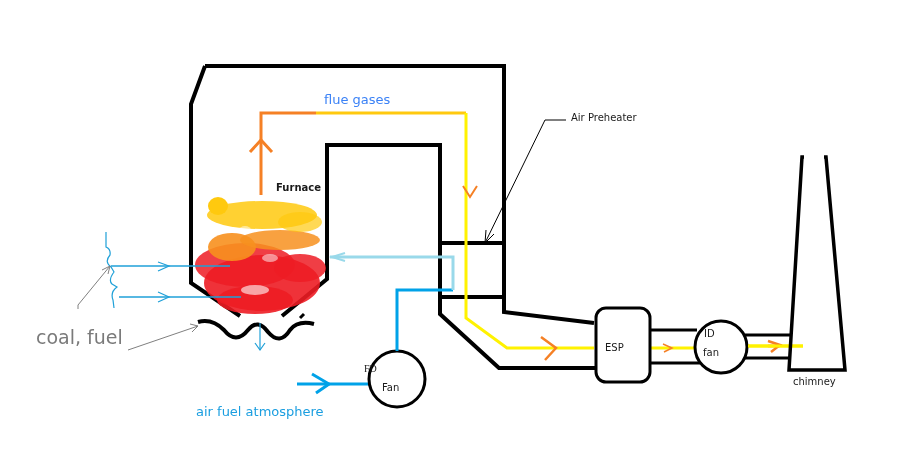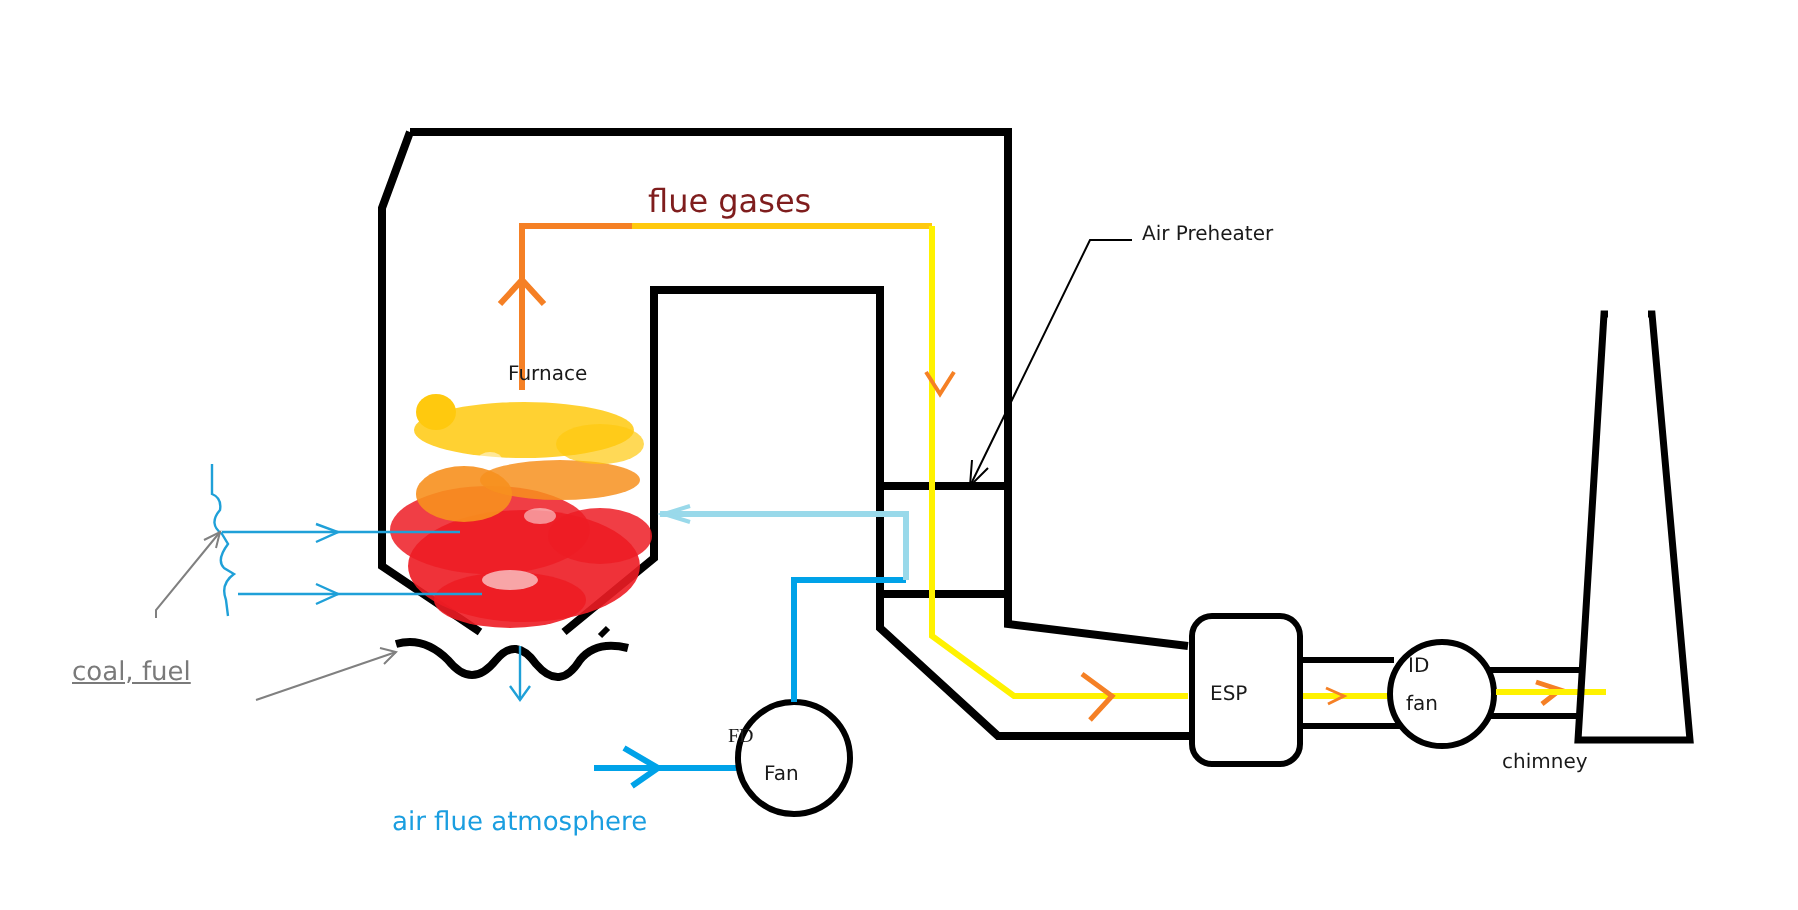--- a/index.html
+++ b/index.html
@@ -1,21 +1,21 @@
 <!DOCTYPE html>
 <html><head>
   <meta charset="utf-8">
   <style>
     html, body { margin: 0; padding: 0; background: #ffffff; }
     #canvas { position: relative; width: 899px; height: 455px; overflow: hidden; background: #ffffff; }
     svg { position: absolute; left: 0; top: 0; }
     .lbl { position: absolute; font-family: "DejaVu Sans", sans-serif; font-size: 10px; line-height: 1; white-space: nowrap; }
     .lbl-black { color: #1a1a1a; }
-    .lbl-gray { color: #7a7a7a; font-size: 13px; line-height: 20px; text-decoration: underline; }
-    .lbl-orange { color: #7f1d1d; font-size: 16px; }
+    .lbl-gray { color: #7a7a7a; font-size: 19px; line-height: 20px; }
+    .lbl-orange { color: #3b82f6; font-size: 13px; }
     .lbl-blue { color: #1a9ee0; font-size: 13px; }
     .center { text-align: left; }
   </style>
 </head>
 <body>
 
 <div id="canvas">
   <svg width="899" height="455" viewBox="0 0 899 455">
 
     <polyline points="205,66 504,66 504,312 594,323" fill="none" stroke="#000" stroke-width="4" stroke-linejoin="miter"></polyline>
@@ -89,23 +89,23 @@
 
     <polyline points="78,309 78,305 110,266" fill="none" stroke="#808080" stroke-width="1"></polyline>
     <polyline points="102,270 110,266 108,274" fill="none" stroke="#808080" stroke-width="1"></polyline>
     <line x1="128" y1="350" x2="198" y2="326" stroke="#808080" stroke-width="1"></line>
     <polyline points="190,324 198,326 192,332" fill="none" stroke="#808080" stroke-width="1"></polyline>
     <polyline points="566,120 545,120 485,243" fill="none" stroke="#000" stroke-width="1"></polyline>
     <polyline points="486,230 485,243 494,234" fill="none" stroke="#000" stroke-width="1"></polyline>
   </svg>
 
   <div class="lbl lbl-orange" style="left:324px;top:93px;">flue gases</div>
-  <div class="lbl lbl-black" style="left:254px;top:183px;">Furnace</div>
+  <div class="lbl lbl-black" style="left:276px;top:183px;font-weight:bold;">Furnace</div>
   <div class="lbl lbl-black" style="left:571px;top:113px;">Air Preheater</div>
   <div class="lbl lbl-gray" style="left:36px;top:327px;">coal, fuel</div>
   <div class="lbl lbl-black center" style="left:364px;top:364px;width:26px;font-family:Liberation Serif, serif;">FD</div>
   <div class="lbl lbl-black center" style="left:382px;top:383px;width:30px;">Fan</div>
-  <div class="lbl lbl-blue" style="left:196px;top:405px;">air flue atmosphere</div>
+  <div class="lbl lbl-blue" style="left:196px;top:405px;">air fuel atmosphere</div>
   <div class="lbl lbl-black" style="left:605px;top:343px;text-align:center;">ESP</div>
   <div class="lbl lbl-black center" style="left:704px;top:329px;width:24px;">ID</div>
   <div class="lbl lbl-black center" style="left:703px;top:348px;width:26px;">fan</div>
-  <div class="lbl lbl-black" style="left:751px;top:377px;text-align:center;">chimney</div>
+  <div class="lbl lbl-black" style="left:793px;top:377px;text-align:center;">chimney</div>
 </div>
 
 </body></html>

